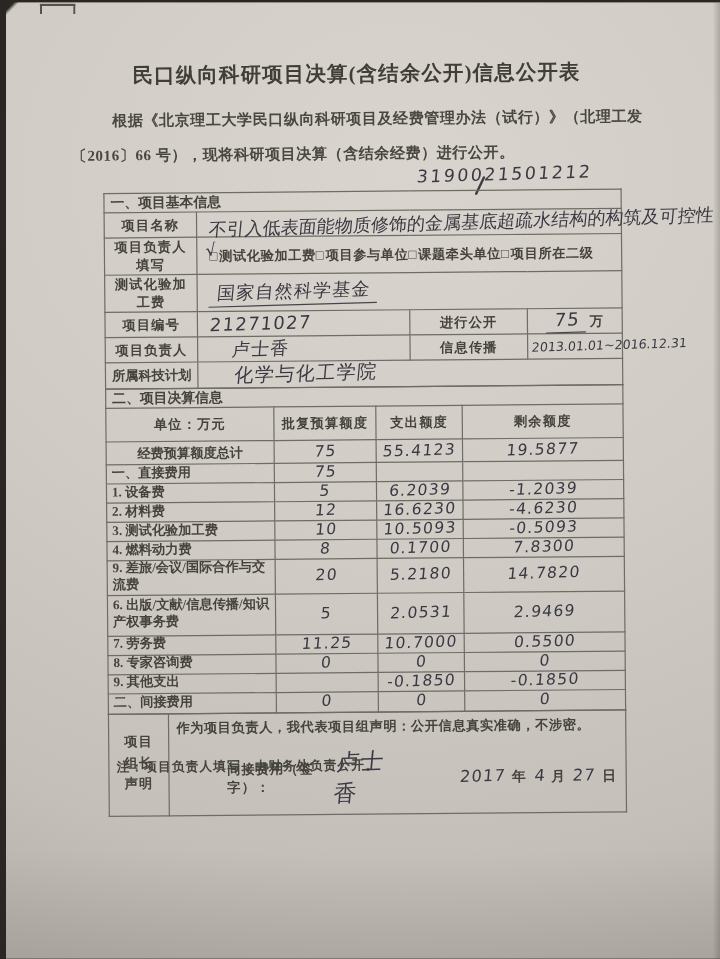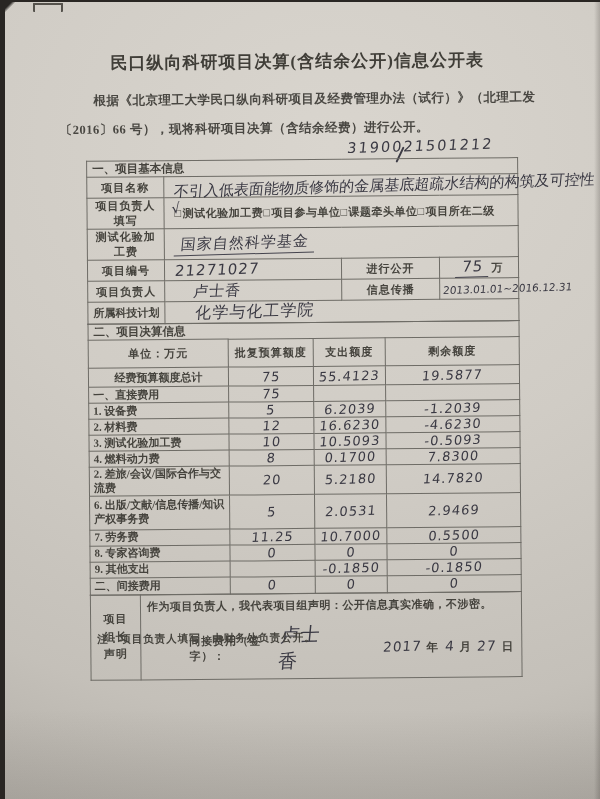--- a/index.html
+++ b/index.html
@@ -213,21 +213,21 @@
         <td class="num"><span class="hw hw-md">10.5093</span></td>
         <td class="num"><span class="hw hw-md">-0.5093</span></td>
       </tr>
       <tr style="height:16px">
         <td class="item-lbl">4. 燃料动力费</td>
         <td class="num"><span class="hw hw-md">8</span></td>
         <td class="num"><span class="hw hw-md">0.1700</span></td>
         <td class="num"><span class="hw hw-md">7.8300</span></td>
       </tr>
       <tr style="height:28px">
-        <td class="item-lbl">2. 差旅/会议/国际合作与交流费</td>
+        <td class="item-lbl">9. 差旅/会议/国际合作与交流费</td>
         <td class="num"><span class="hw hw-md">20</span></td>
         <td class="num"><span class="hw hw-md">5.2180</span></td>
         <td class="num"><span class="hw hw-md">14.7820</span></td>
       </tr>
       <tr style="height:34px">
         <td class="item-lbl">6. 出版/文献/信息传播/知识产权事务费</td>
         <td class="num"><span class="hw hw-md">5</span></td>
         <td class="num"><span class="hw hw-md">2.0531</span></td>
         <td class="num"><span class="hw hw-md">2.9469</span></td>
       </tr>

